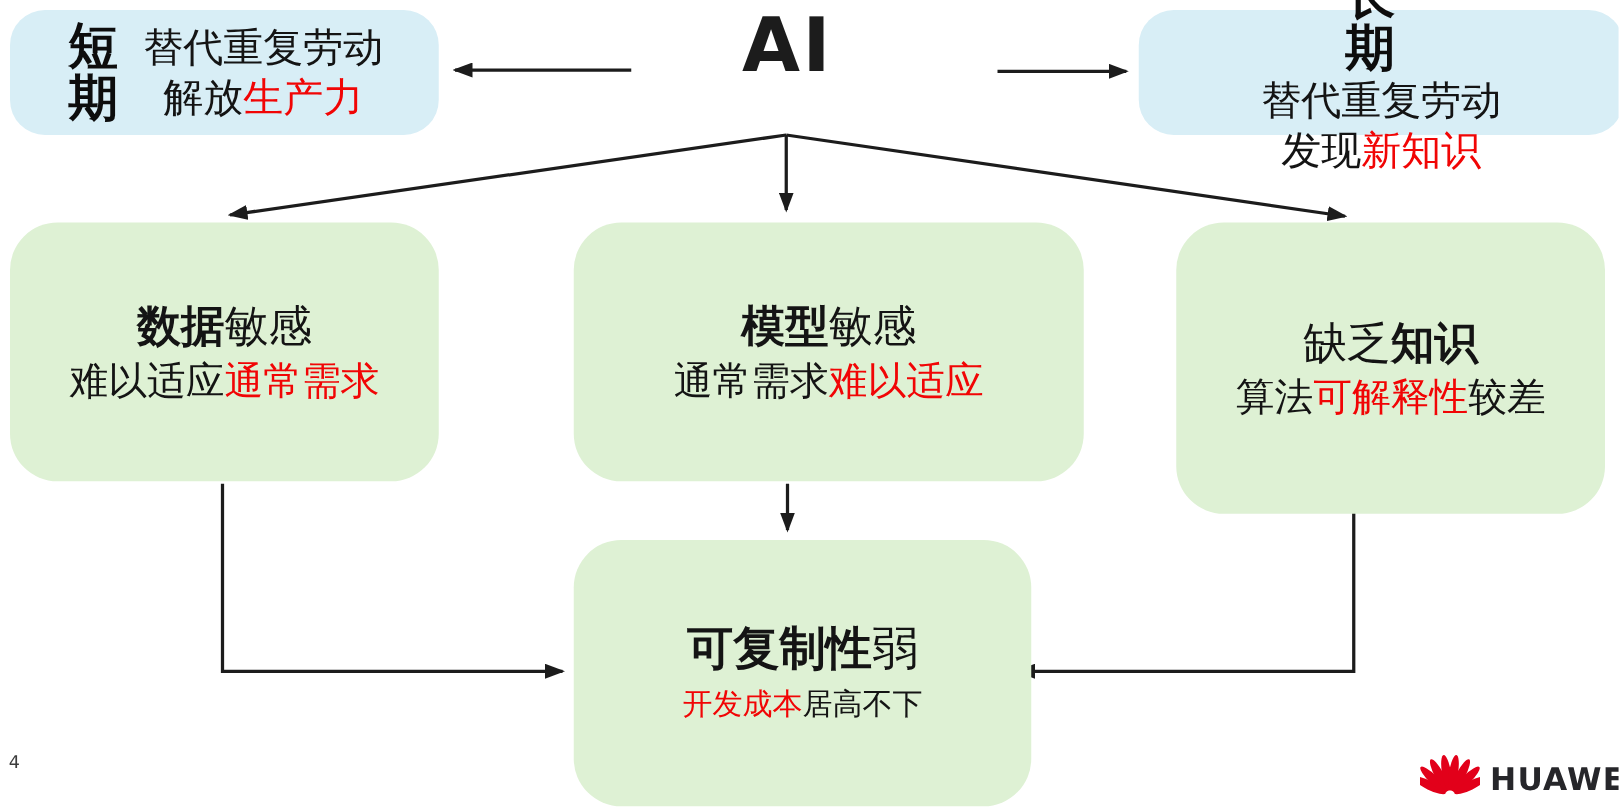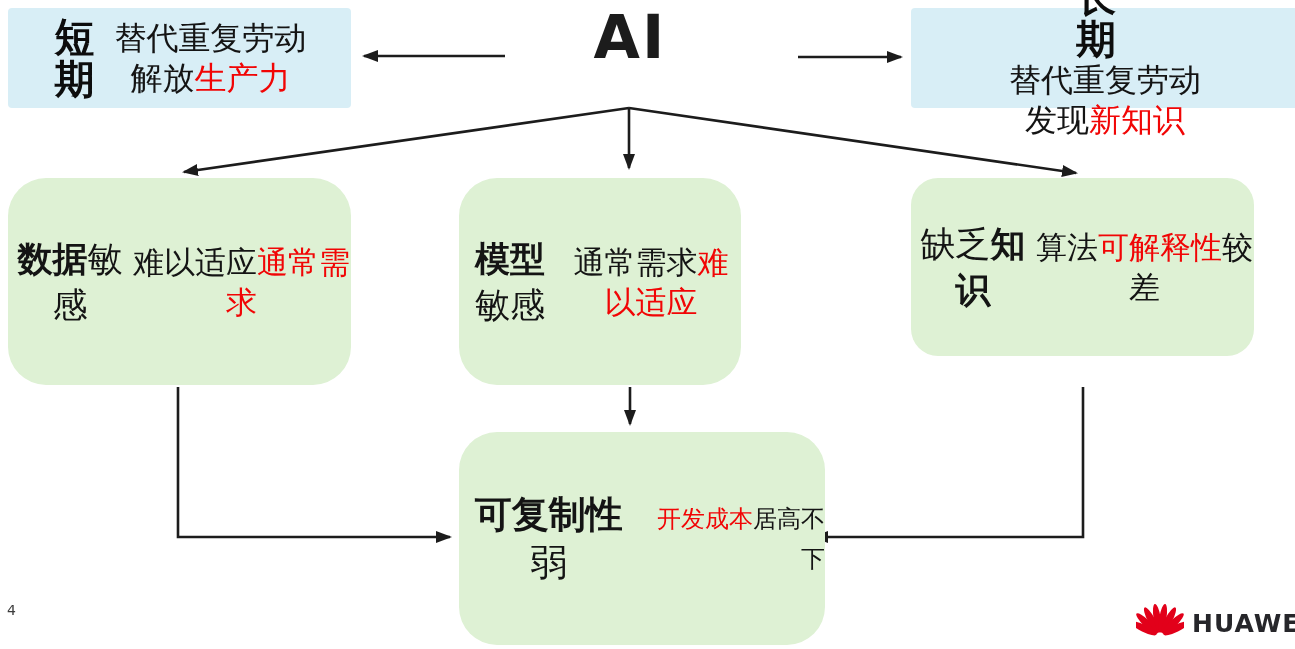--- a/index.html
+++ b/index.html
@@ -5,22 +5,22 @@
   html,body{margin:0;padding:0;background:#ffffff;}
   body{font-family:"DejaVu Sans","Liberation Sans",sans-serif;color:#111;}
   .slide{position:relative;width:1295px;height:649px;background:#ffffff;overflow:hidden;}
 
   .arrow-layer{position:absolute;left:0;top:0;width:1295px;height:649px;pointer-events:none;}
 
   .ai-title{position:absolute;left:540px;top:2px;width:180px;text-align:center;
     font-size:60px;font-weight:800;color:#1c1c1c;letter-spacing:2px;}
 
   .box{position:absolute;box-sizing:border-box;display:flex;align-items:center;justify-content:center;text-align:center;}
-  .blue{background:#d8eef6;border-radius:4px;}
-  .green{background:#def1d4;border-radius:38px;flex-direction:row;}
+  .blue{background:#d8eef6;border-radius:28px;}
+  .green{background:#def1d4;border-radius:38px;flex-direction:column;}
 
   .blue .tag{font-size:40px;font-weight:800;line-height:42px;width:44px;word-break:break-all;
     text-align:center;color:#0d0d0d;margin-right:18px;}
   .blue .lines{font-size:32px;line-height:40px;color:#141414;}
 
   .g-line1{font-size:35px;line-height:46px;color:#141414;}
   .g-line2{font-size:31px;line-height:40px;color:#141414;}
   .c-line1{font-size:37px;line-height:48px;color:#141414;}
   .c-line2{font-size:24px;line-height:40px;color:#141414;text-align:right;}
 
@@ -79,30 +79,30 @@
 
   <div class="box green" style="left:8px;top:178px;width:343px;height:207px;">
     <div class="g-line1">
       <span class="b">数据</span><span>敏感</span>
     </div>
     <div class="g-line2">
       <span>难以适应</span><span class="red">通常需求</span>
     </div>
   </div>
 
-  <div class="box green" style="left:459px;top:178px;width:282px;height:207px;">
+  <div class="box green" style="left:459px;top:178px;width:408px;height:207px;">
     <div class="g-line1">
       <span class="b">模型</span><span>敏感</span>
     </div>
     <div class="g-line2">
       <span>通常需求</span><span class="red">难以适应</span>
     </div>
   </div>
 
-  <div class="box green" style="left:911px;top:178px;width:343px;height:178px;border-radius:27px;">
+  <div class="box green" style="left:941px;top:178px;width:343px;height:233px;">
     <div class="g-line1">
       <span>缺乏</span><span class="b">知识</span>
     </div>
     <div class="g-line2">
       <span>算法</span><span class="red">可解释性</span><span>较差</span>
     </div>
   </div>
 
   <div class="box green" style="left:459px;top:432px;width:366px;height:213px;">
     <div class="c-line1">

